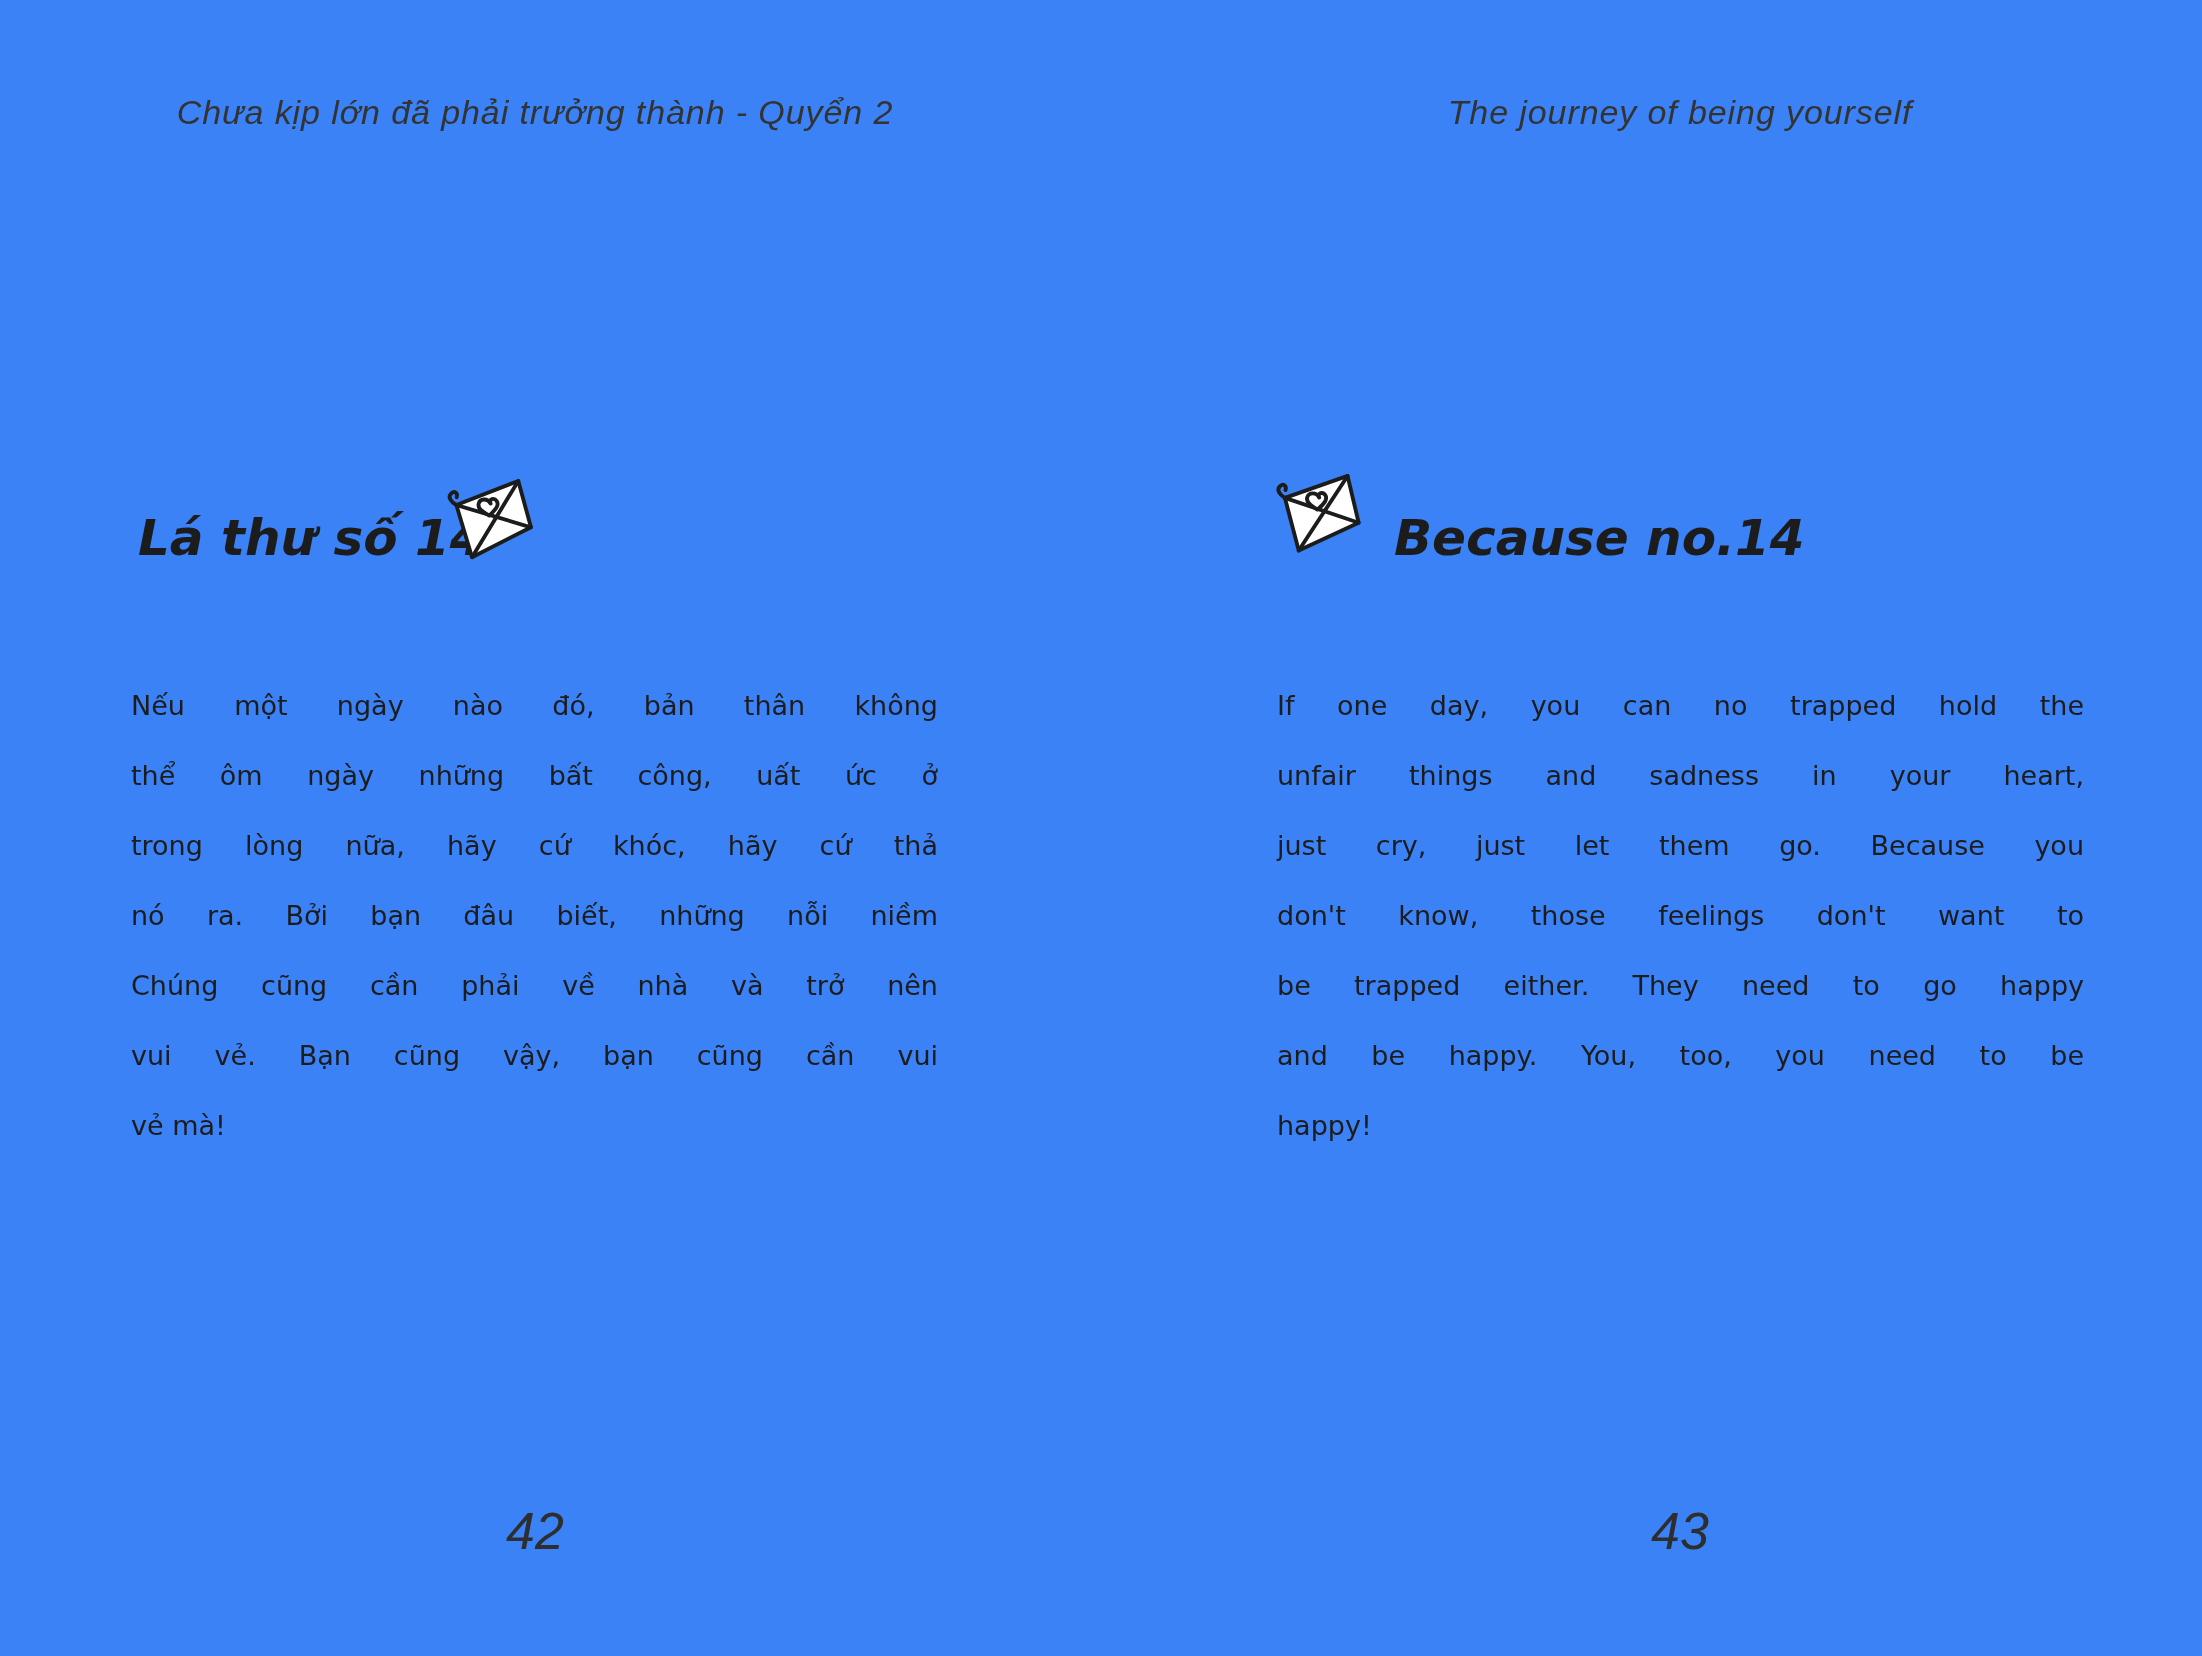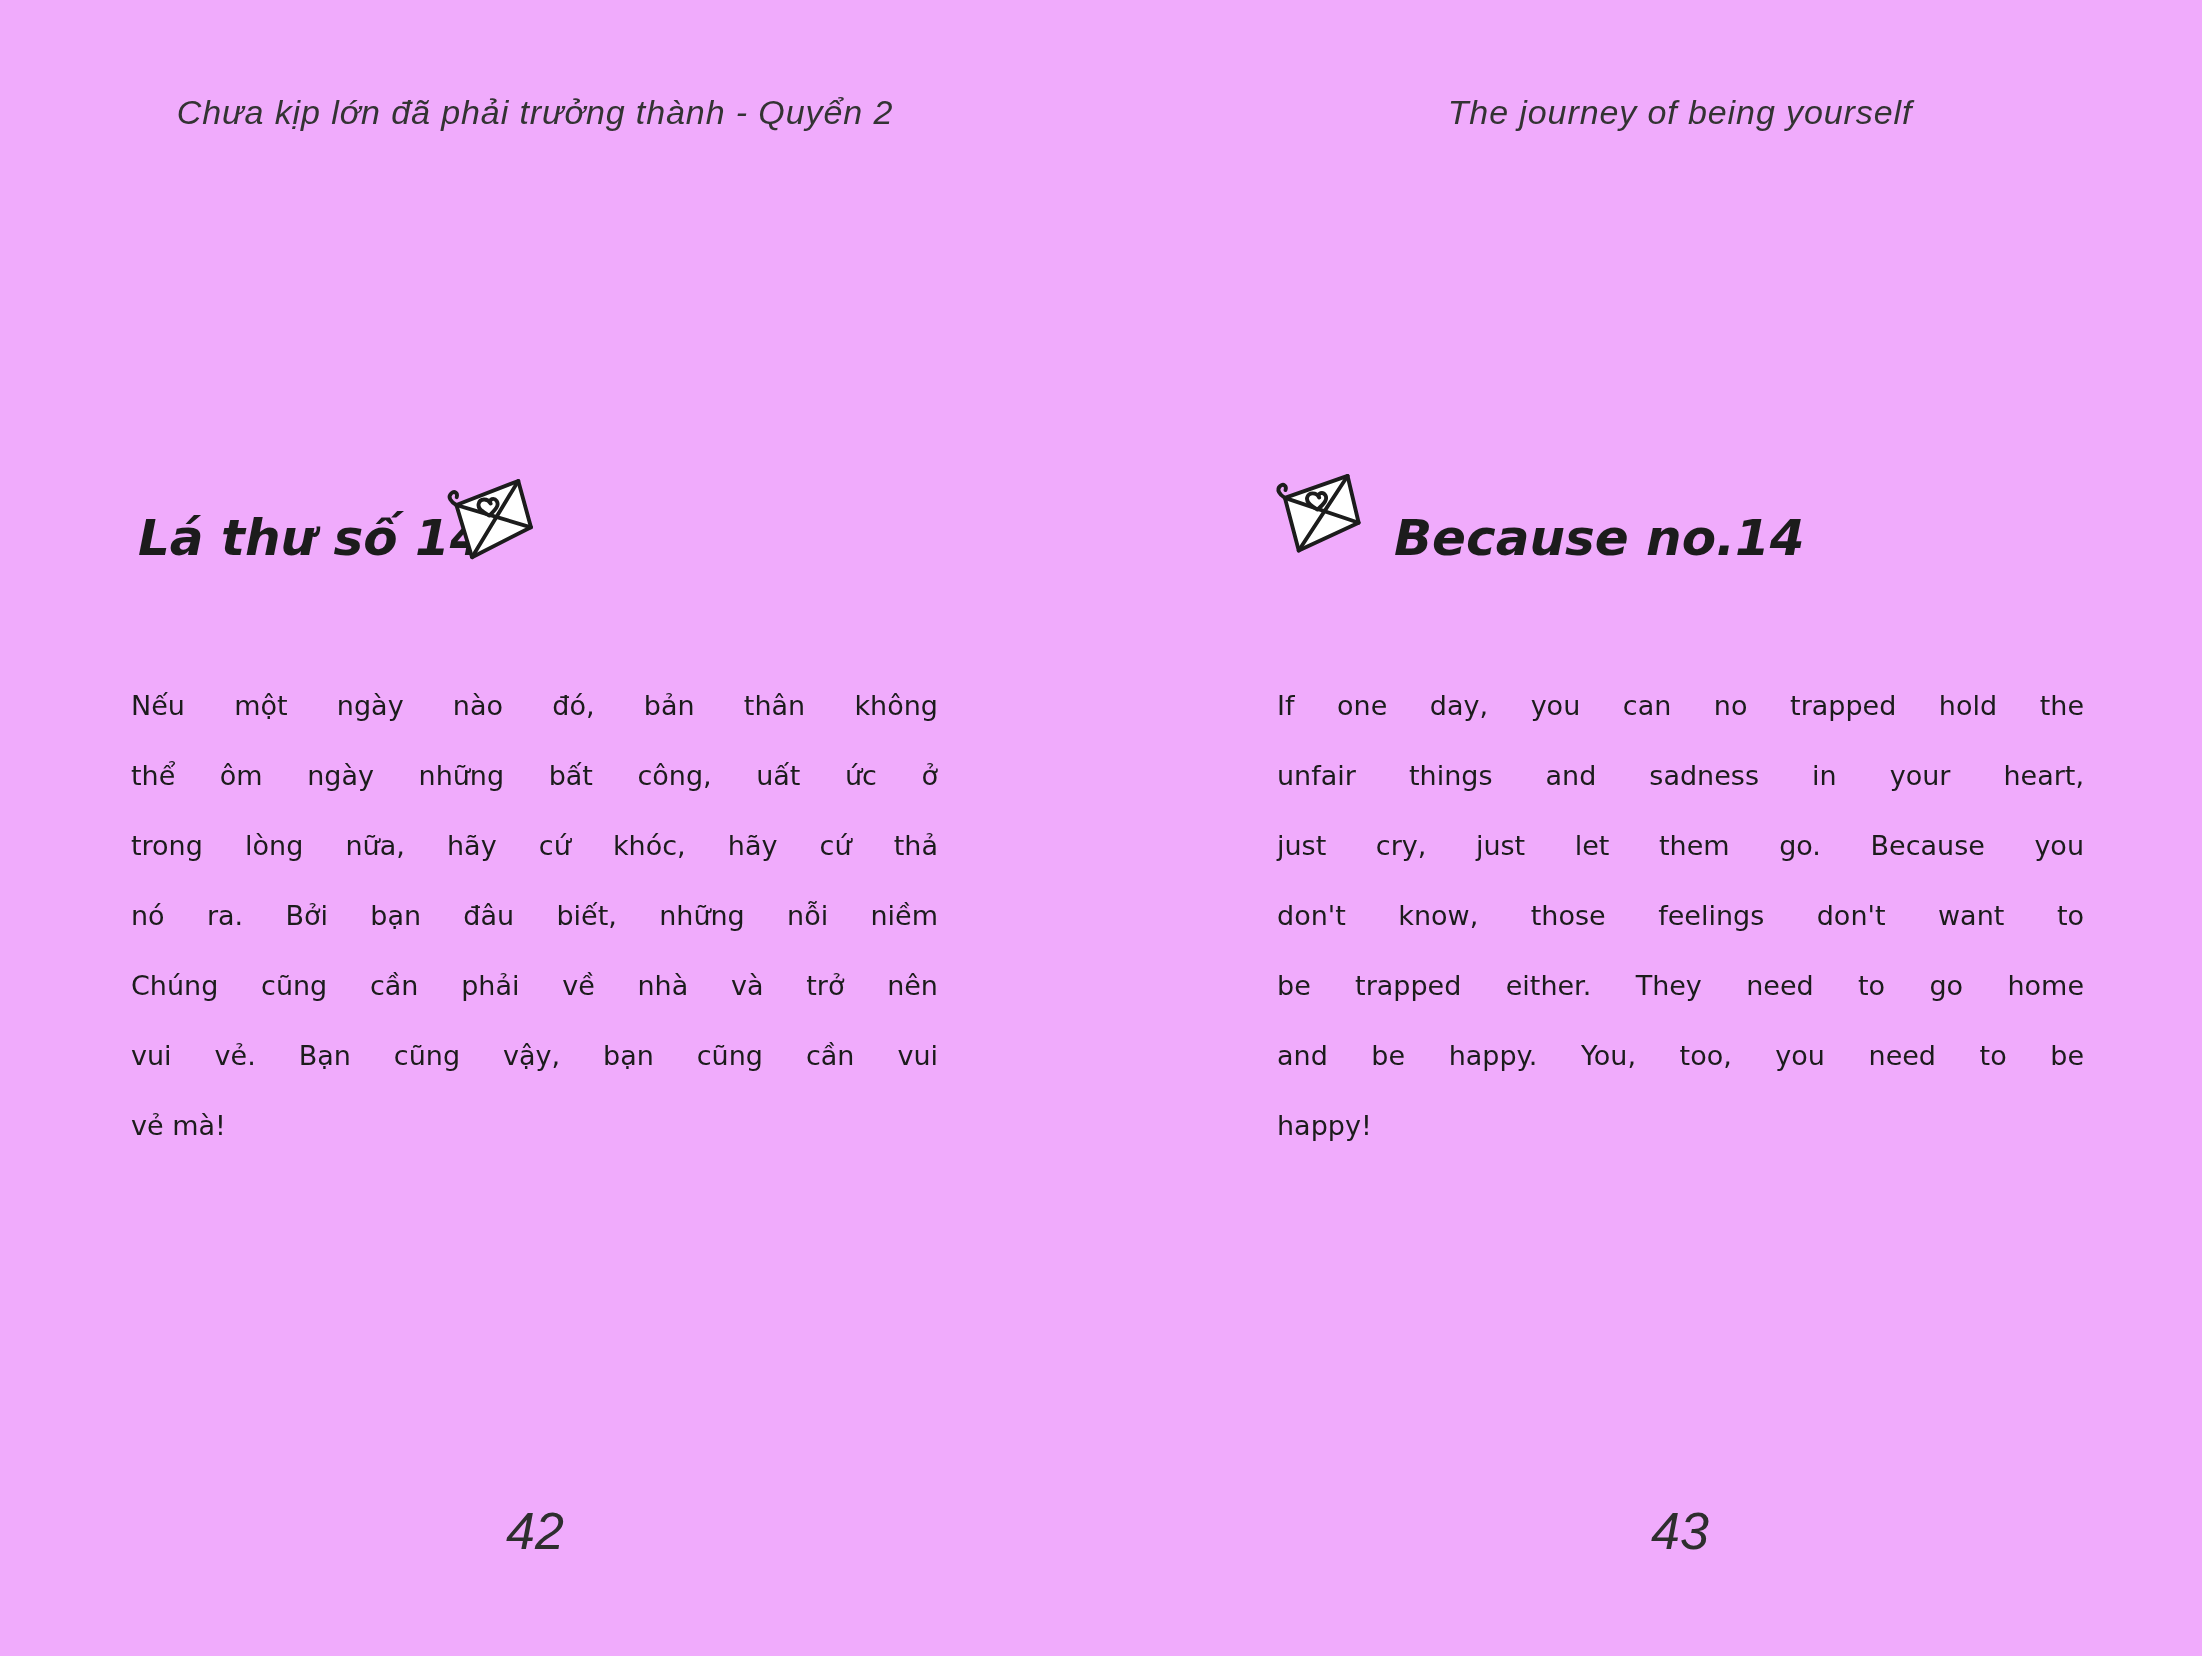--- a/index.html
+++ b/index.html
@@ -1,19 +1,19 @@
 <!DOCTYPE html>
 <html style="font-size:13.8px"><head>
 <meta charset="utf-8">
 <style>
   html,body{margin:0;padding:0;background:#ffffff;}
   .canvas{
     position:relative;
     width:2203px;height:1656px;
-    background:#f0abfc;
+    background:#3b82f6;
     overflow:hidden;
     font-family:"DejaVu Sans",sans-serif;
     color:#1c1c1c;
   }
   .running-header{
     position:absolute;
     top:93px;
     width:804px;
     text-align:center;
     font-family:"Liberation Sans",sans-serif;
@@ -130,21 +130,21 @@
       </svg>
     </span>
 
     <div class="chapter-title title-right">Because no.14</div>
 
     <div class="body-par par-right">
       <div class="line">If one day, you can no trapped hold the</div>
       <div class="line">unfair things and sadness in your heart,</div>
       <div class="line">just cry, just let them go. Because you</div>
       <div class="line">don't know, those feelings don't want to</div>
-      <div class="line">be trapped either. They need to go home</div>
+      <div class="line">be trapped either. They need to go happy</div>
       <div class="line">and be happy. You, too, you need to be</div>
       <div class="line last">happy!</div>
     </div>
 
     <div class="page-number num-right">43</div>
   </div>
 
 </div>
 
 

